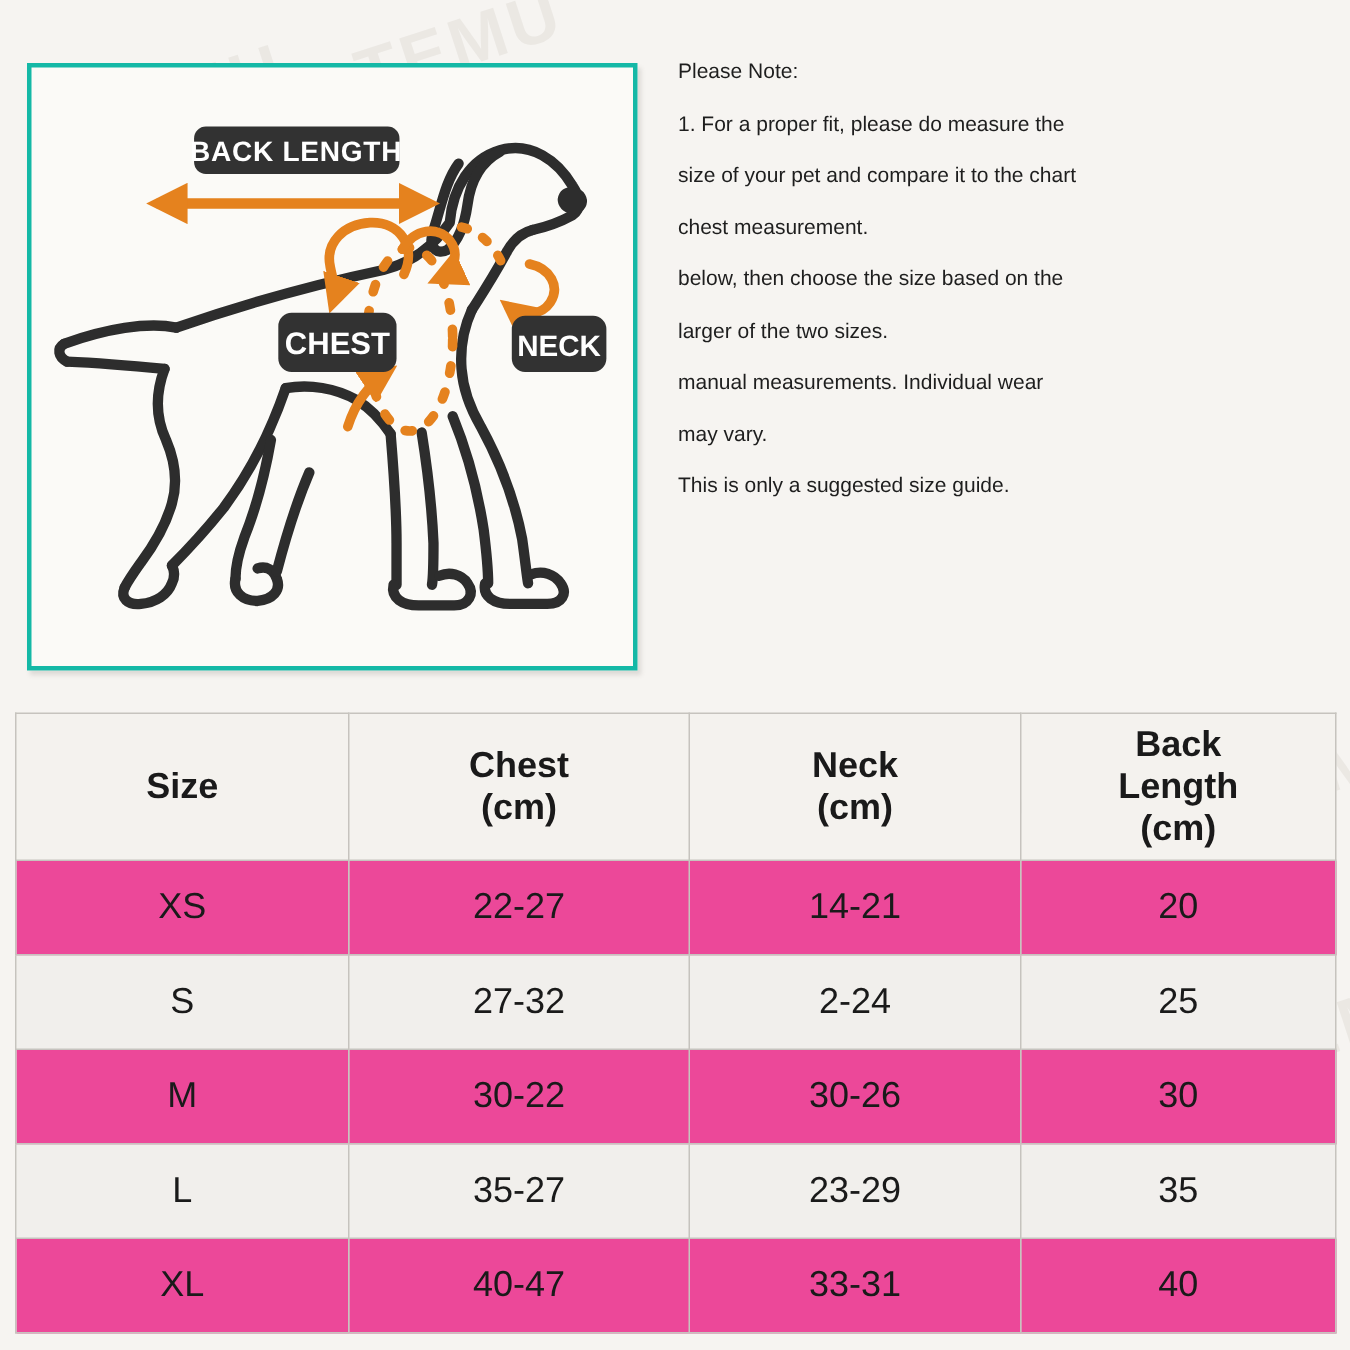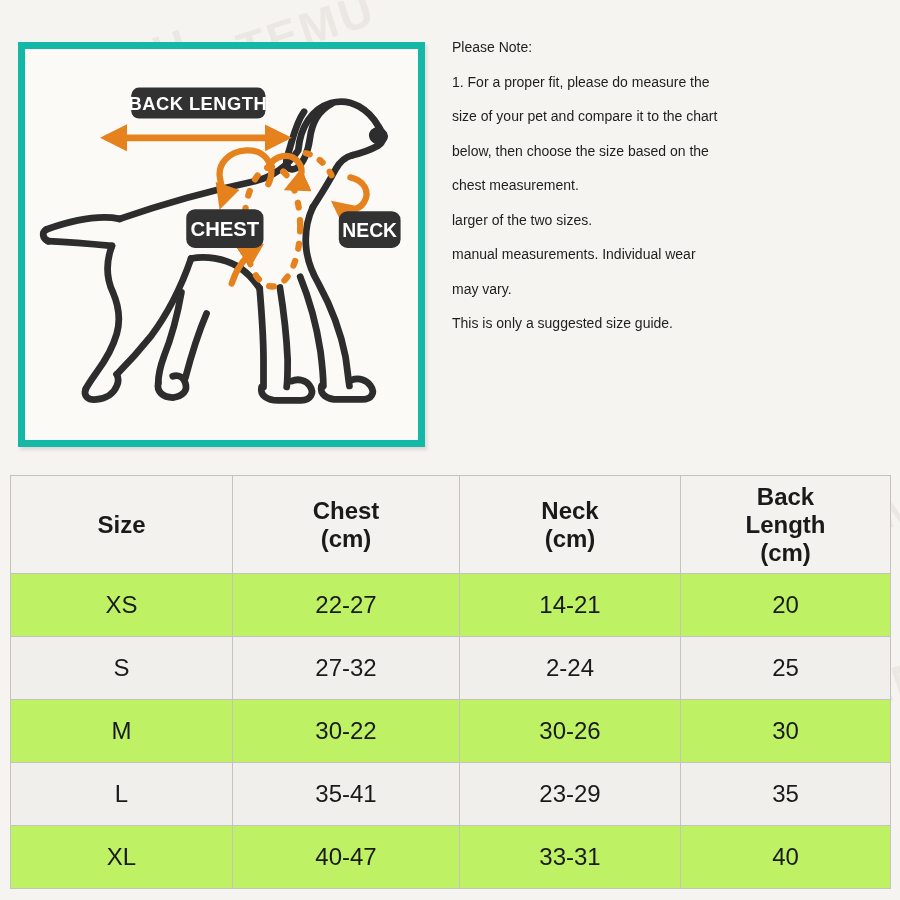--- a/index.html
+++ b/index.html
@@ -14,21 +14,21 @@
   .watermark-layer{position:absolute;inset:0;z-index:0;pointer-events:none;}
   .wm{
     position:absolute;font-weight:bold;font-size:46px;letter-spacing:3px;
     color:#aaa294;opacity:.14;transform:rotate(-18deg);white-space:nowrap;
     user-select:none;
   }
 
   
   .dog-box{
     position:absolute;left:18px;top:42px;width:407px;height:405px;
-    background:#fbfaf7;border:7px solid #14b8a6;box-sizing:border-box;
+    background:#fbfaf7;border:3px solid #14b8a6;box-sizing:border-box;
     box-shadow:2px 3px 3px rgba(120,115,110,.20);
     z-index:1;
   }
   .dog-box svg{display:block;width:100%;height:100%;}
   .diag-label-text{
     font-family:"Liberation Sans", sans-serif;
     font-weight:bold;fill:#ffffff;
   }
 
   
@@ -44,21 +44,21 @@
     border-collapse:collapse;table-layout:fixed;
     border:1px solid #bab7b2;
   }
   .size-table th,.size-table td{
     border:1px solid #c6c3be;text-align:center;vertical-align:middle;
     color:#1a1a1a;padding:0;
   }
   .size-table th{
     height:97px;font-size:24px;font-weight:bold;background:#f4f2ee;line-height:28px;
   }
-  .size-table td{height:62px;font-size:24px;background:#bef264;}
+  .size-table td{height:62px;font-size:24px;background:#ec4899;}
   .size-table tbody tr:nth-child(even) td{background:#f1efec;}
 </style>
 </head>
 <body>
 
 <div class="page">
 
   <div class="watermark-layer" id="watermark-layer">
       <div class="wm" style="left: 50px; top: 38px;">TEMU</div>
       <div class="wm" style="left: 235px; top: 2px;">TEMU</div>
@@ -137,22 +137,22 @@
         <text x="357" y="195" text-anchor="middle" font-size="20" class="diag-label-text">NECK</text>
       </g>
     </svg>
   </div>
 
   <div class="note">
     <div class="note-line">Please Note:</div>
     <div id="note-lines">
         <div class="note-line">1. For a proper fit, please do measure the</div>
         <div class="note-line">size of your pet and compare it to the chart</div>
+        <div class="note-line">chest measurement.</div>
         <div class="note-line">below, then choose the size based on the</div>
-        <div class="note-line">chest measurement.</div>
         <div class="note-line">larger of the two sizes.</div>
         <div class="note-line">manual measurements. Individual wear</div>
         <div class="note-line">may vary.</div>
         <div class="note-line">This is only a suggested size guide.</div>
       </div>
   </div>
 
   <table class="size-table">
     <colgroup>
       <col style="width:222px">
@@ -194,21 +194,21 @@
           <td>25</td>
         </tr>
         <tr>
           <td>M</td>
           <td>30-22</td>
           <td>30-26</td>
           <td>30</td>
         </tr>
         <tr>
           <td>L</td>
-          <td>35-41</td>
+          <td>35-27</td>
           <td>23-29</td>
           <td>35</td>
         </tr>
         <tr>
           <td>XL</td>
           <td>40-47</td>
           <td>33-31</td>
           <td>40</td>
         </tr>
       </tbody>

